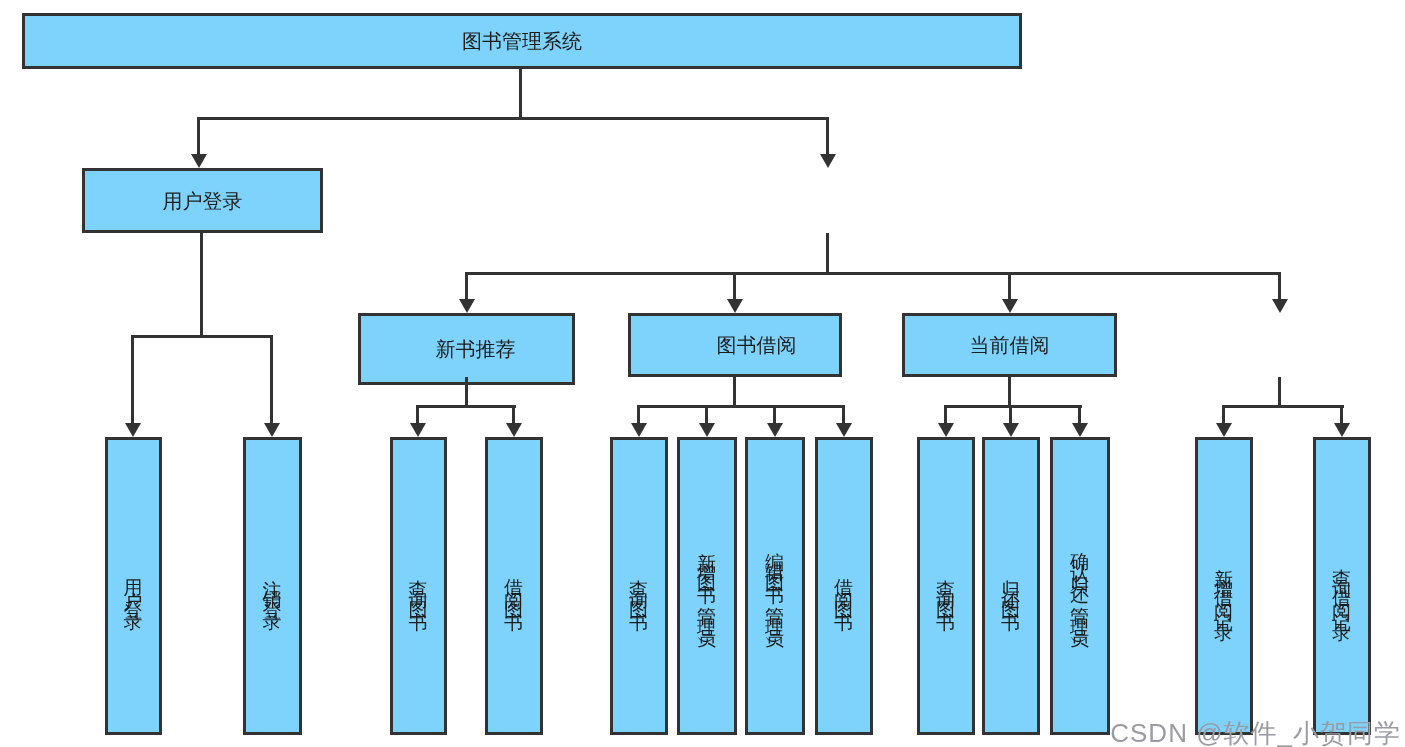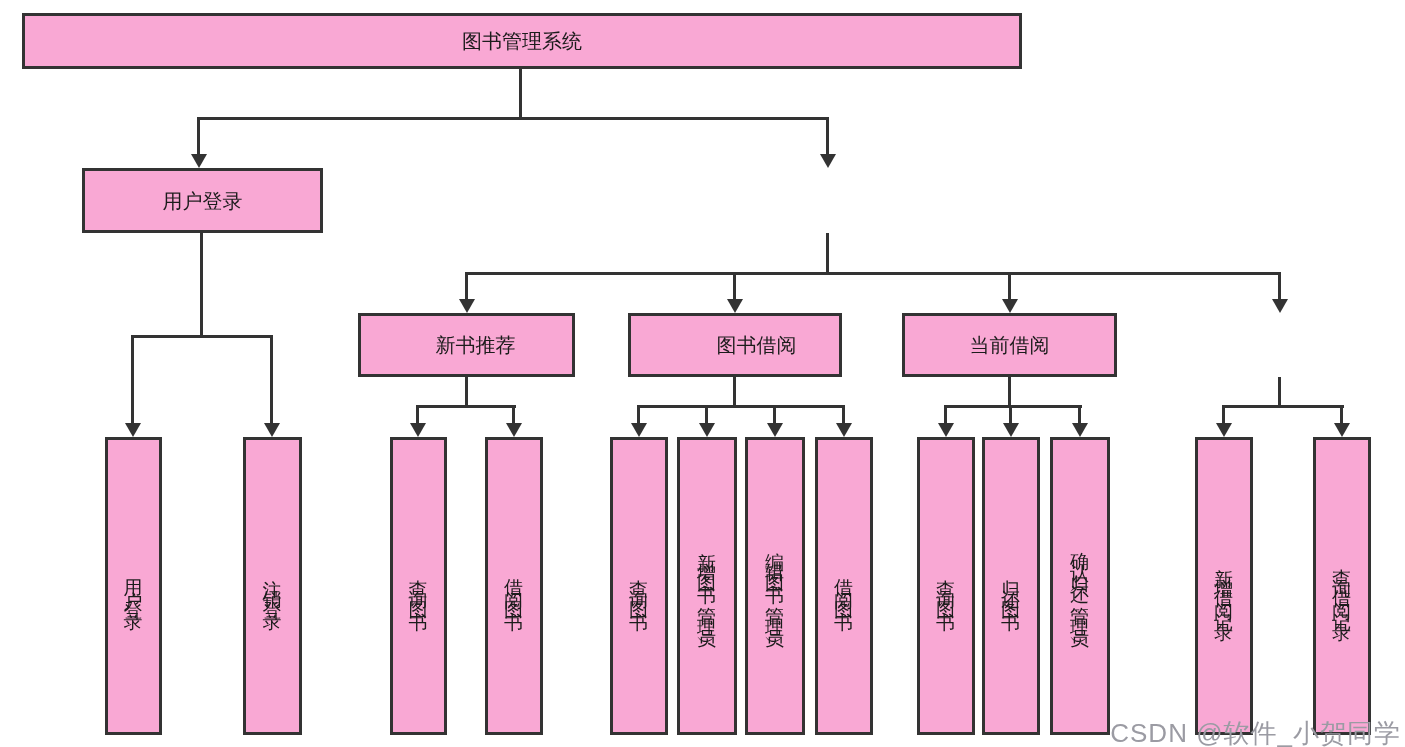--- a/index.html
+++ b/index.html
@@ -3,21 +3,21 @@
 <meta charset="utf-8">
 <style>
   :root{ --line:#333333; --text:#1c1c1c; --watermark:#9b9ba3; }
   html,body{margin:0;padding:0;background:#ffffff;}
   .canvas{
     position:relative; width:1405px; height:747px; background:#ffffff;
     font-family:"Liberation Sans", sans-serif; overflow:hidden;
   }
   .box{
     position:absolute; box-sizing:border-box;
-    border:3px solid var(--line); background:#f9a8d4;
+    border:3px solid var(--line); background:#7dd3fc;
     display:flex; align-items:center; justify-content:center;
     font-size:20px; color:var(--text); text-align:center;
     line-height:1; white-space:nowrap;
   }
   .leaf{
     writing-mode:vertical-lr; text-orientation:mixed;
     font-size:19px; letter-spacing:11px; white-space:normal;
     line-height:1;
   }
   .hline,.vline{ position:absolute; background:var(--line); }
@@ -61,21 +61,21 @@
   <div class="hline" style="left:465px;top:272px;width:816px;"></div>
   <div class="vline" style="left:465px;top:272px;height:29px;"></div>
   <div class="arrow" style="left:459px;top:299px;"></div>
   <div class="vline" style="left:733px;top:272px;height:29px;"></div>
   <div class="arrow" style="left:727px;top:299px;"></div>
   <div class="vline" style="left:1008px;top:272px;height:29px;"></div>
   <div class="arrow" style="left:1002px;top:299px;"></div>
   <div class="vline" style="left:1278px;top:272px;height:29px;"></div>
   <div class="arrow" style="left:1272px;top:299px;"></div>
 
-  <div class="box" style="left:358px;top:313px;width:217px;height:64px;padding-left:18px;">新书推荐</div>
+  <div class="box" style="left:358px;top:313px;width:217px;height:72px;padding-left:18px;">新书推荐</div>
   <div class="box" style="left:628px;top:313px;width:214px;height:64px;padding-left:43px;">图书借阅</div>
   <div class="box" style="left:902px;top:313px;width:215px;height:64px;">当前借阅</div>
 
   <div class="vline" style="left:465px;top:377px;height:28px;"></div>
   <div class="hline" style="left:416px;top:405px;width:100px;"></div>
   <div class="vline" style="left:416px;top:405px;height:20px;"></div>
   <div class="arrow" style="left:410px;top:423px;"></div>
   <div class="vline" style="left:512px;top:405px;height:20px;"></div>
   <div class="arrow" style="left:506px;top:423px;"></div>
 

